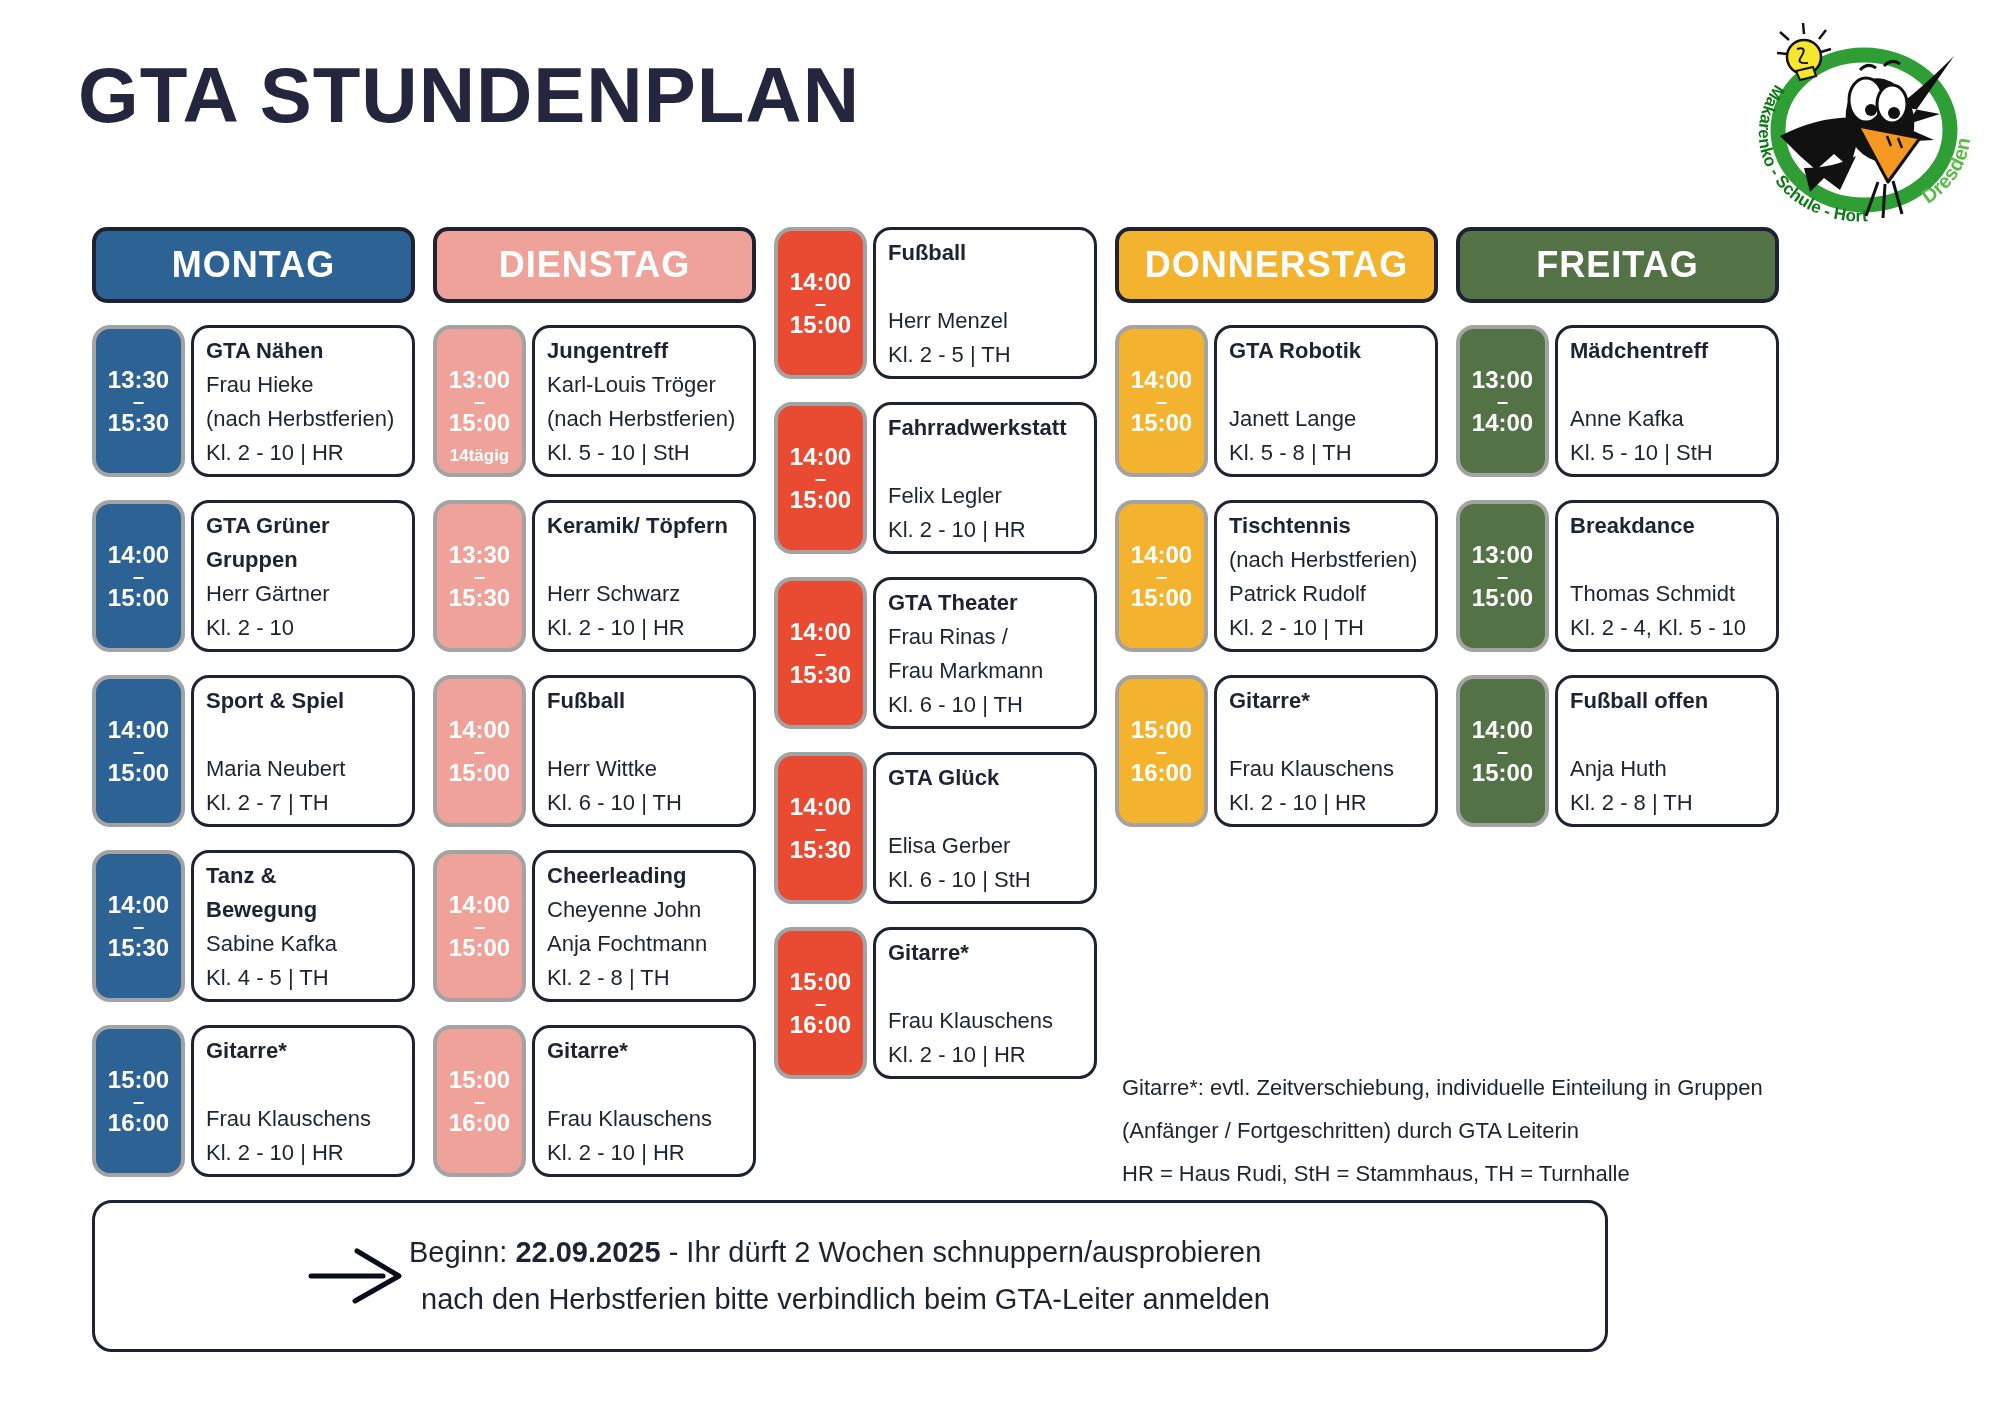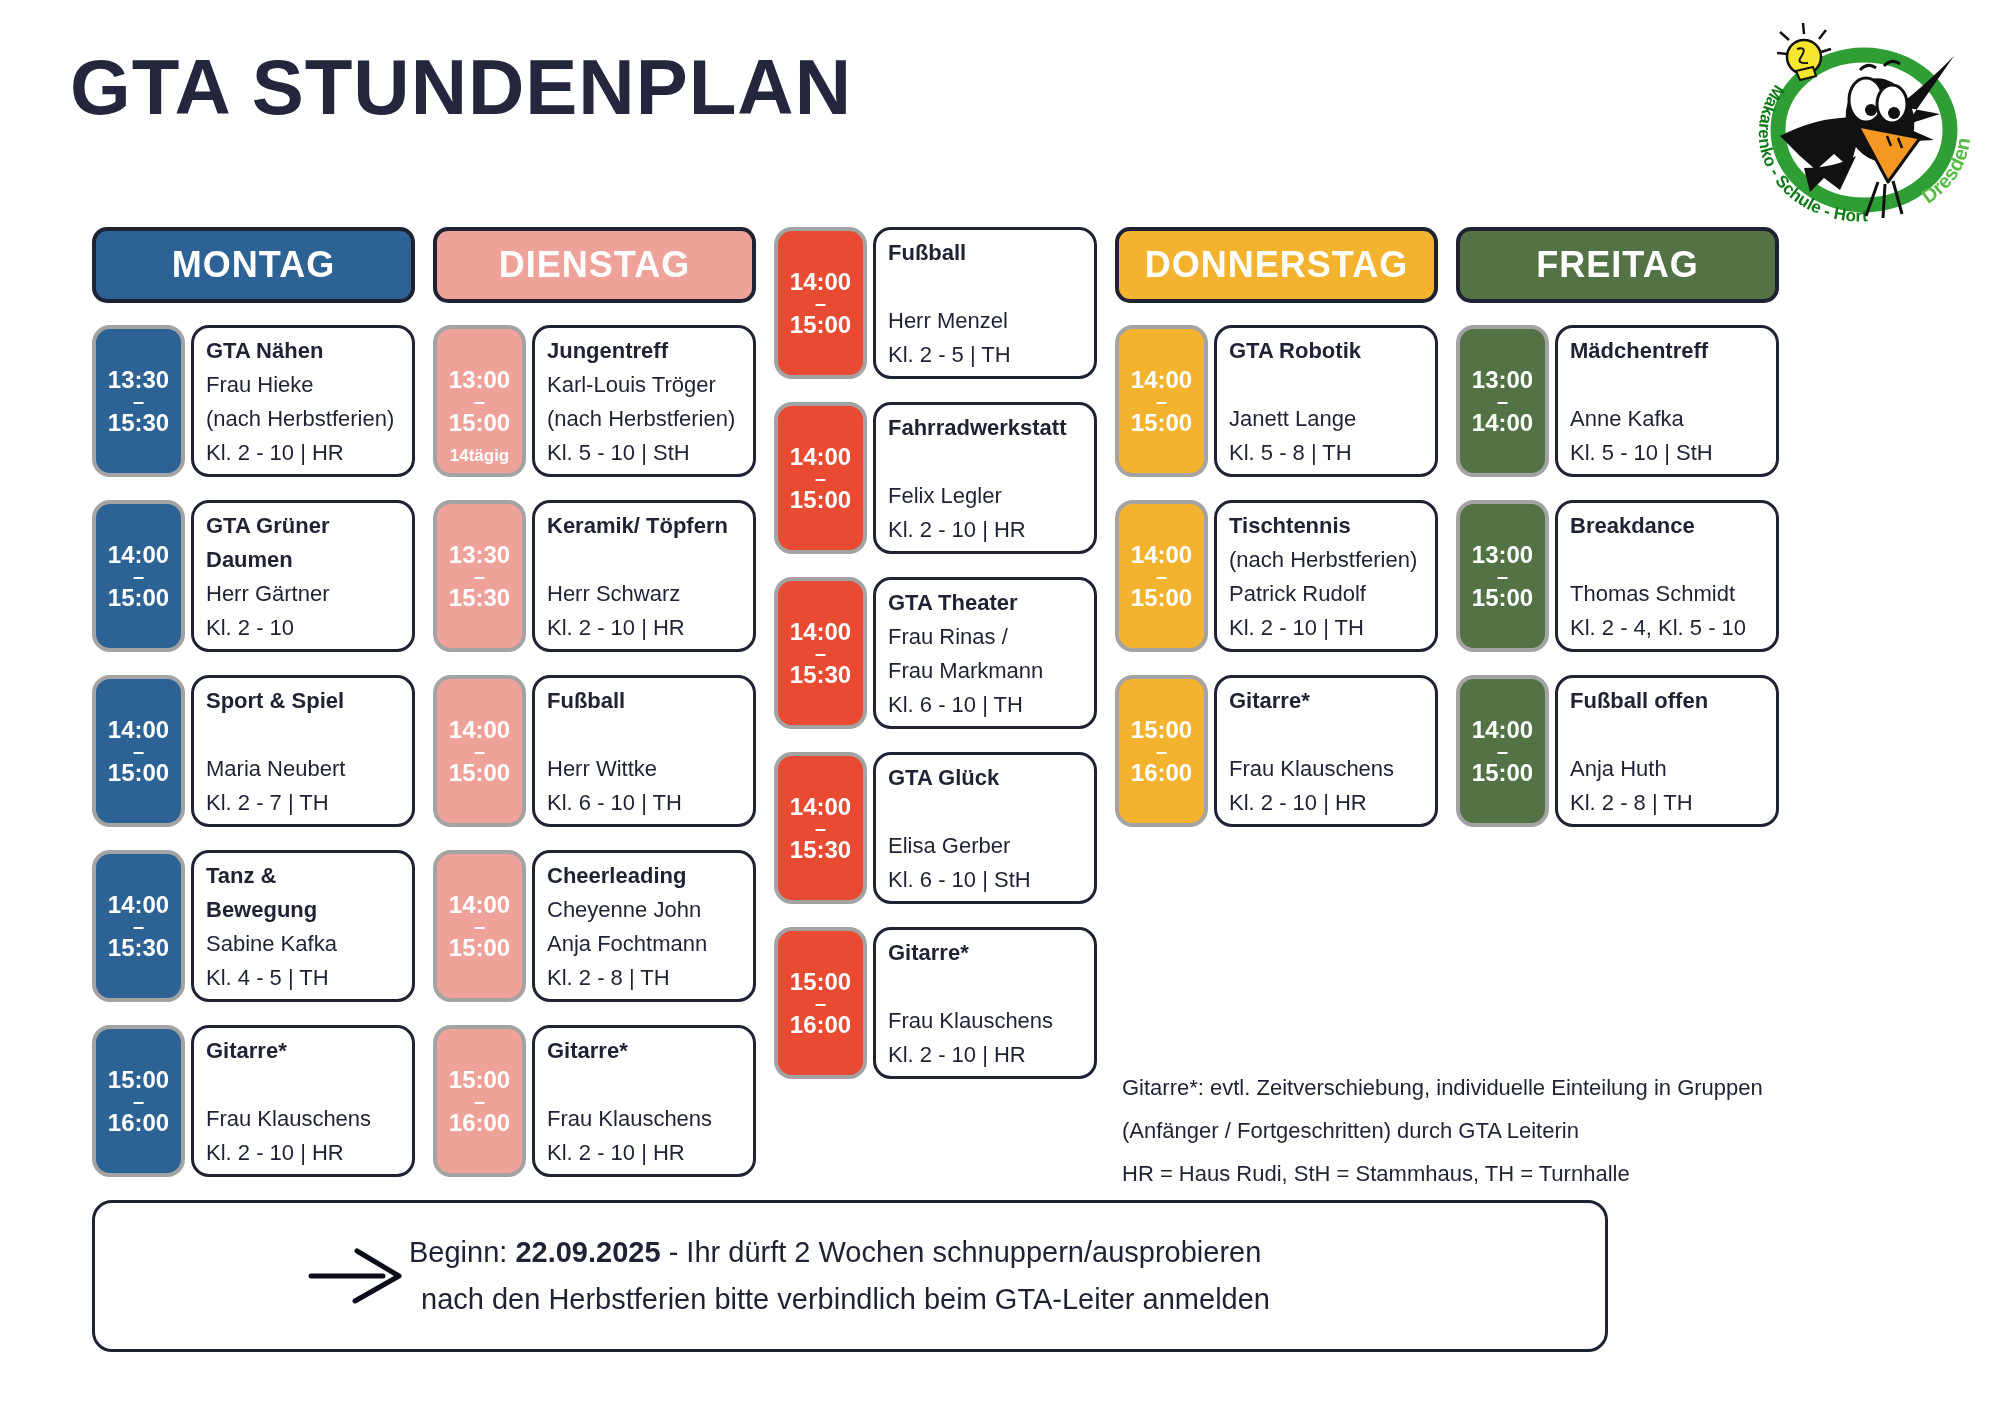--- a/index.html
+++ b/index.html
@@ -1,19 +1,19 @@
 <!DOCTYPE html>
 <html><head>
 <meta charset="utf-8">
 <style>
   html,body { margin:0; padding:0; background:#e8e8e8; }
   .page { position:relative; width:2000px; height:1414px; background:#ffffff;
           font-family:"Liberation Sans", sans-serif; color:#1e2233; overflow:hidden; }
 
-  .title { position:absolute; left:70px; top:42px; margin:0; font-size:78px;
+  .title { position:absolute; left:70px; top:42px; margin:8px; font-size:78px;
            font-weight:bold; letter-spacing:1px; color:#23263c; }
 
   .logo { position:absolute; left:1742px; top:18px; }
 
   .grid { position:absolute; left:92px; top:227px; display:flex; gap:18px; }
   .col  { width:323px; display:flex; flex-direction:column; }
 
   .day-header { height:76px; border:4px solid #1e2233; border-radius:15px;
                 display:flex; align-items:center; justify-content:center;
                 color:#fff; font-size:36px; font-weight:bold; letter-spacing:1px;
@@ -108,21 +108,21 @@
       </div>
 
       <div class="event">
         <div class="pill" style="background-color: rgb(45, 98, 149);">
           <div class="pt">14:00</div>
           <div class="ps">–</div>
           <div class="pt">15:00</div>
         </div>
         <div class="card">
           <div class="ct">GTA Grüner
-Daumen</div>
+Gruppen</div>
           <div class="cl">Herr Gärtner</div>
           <div class="cl">Kl. 2 - 10</div>
           <div class="cl"></div>
         </div>
       </div>
 
       <div class="event">
         <div class="pill" style="background-color: rgb(45, 98, 149);">
           <div class="pt">14:00</div>
           <div class="ps">–</div>

